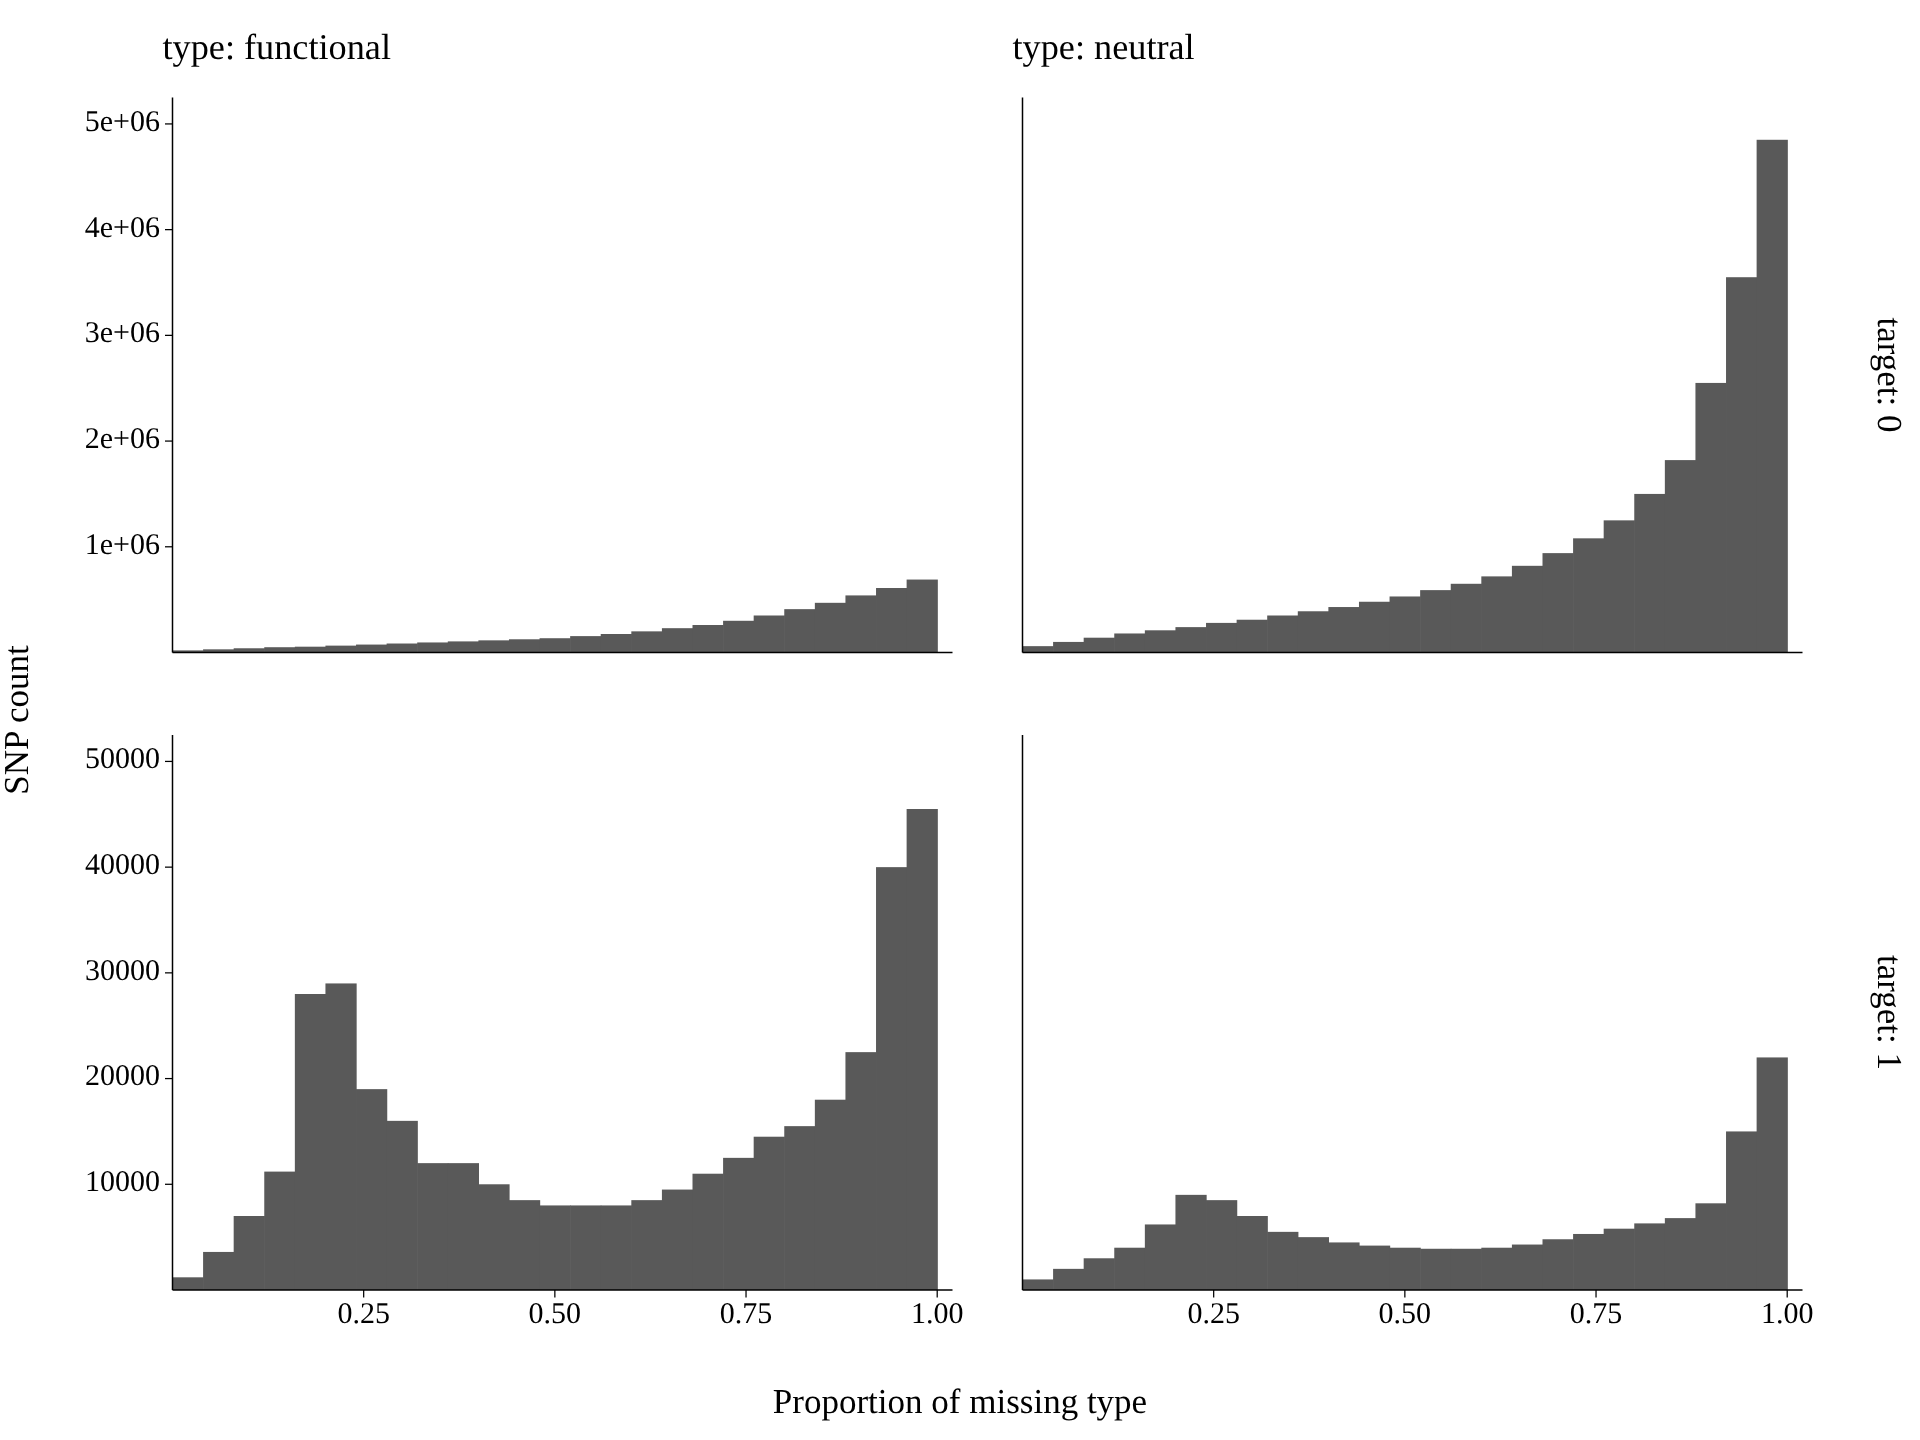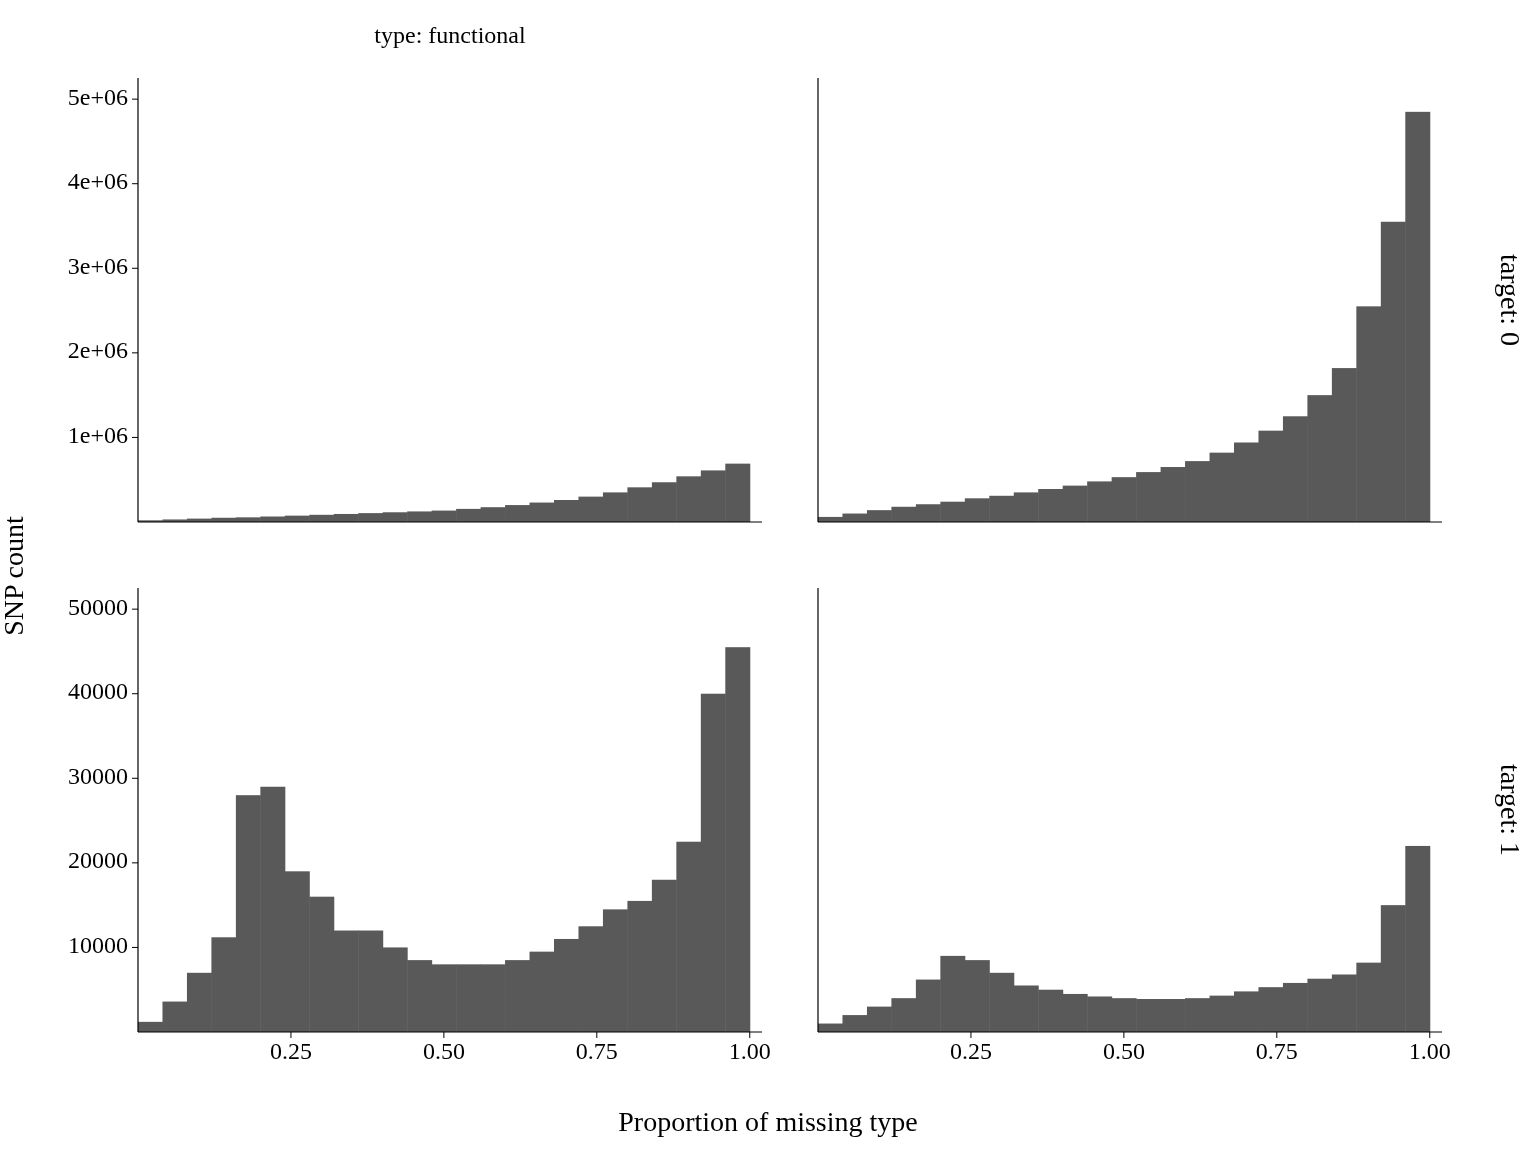--- a/index.html
+++ b/index.html
@@ -27,22 +27,22 @@
     position: absolute;
     bottom: 14px;
     left: 50%;
     transform: translateX(-50%);
     font-size: 28px;
     white-space: nowrap;
   }
   .col-strip {
     position: absolute;
     top: 22px;
-    font-size: 24px;
-    text-align: center;
+    font-size: 29px;
+    text-align: left;
     width: 640px;
   }
   .row-strip {
     position: absolute;
     right: 10px;
     font-size: 28px;
     writing-mode: vertical-rl;
     text-align: center;
     height: 460px;
   }
@@ -83,20 +83,21 @@
 </style>
 </head>
 <body>
 
 <div class="figure">
 
   <div class="y-axis-title">SNP count</div>
   <div class="x-axis-title">Proportion of missing type</div>
 
   <div class="col-strip" style="left:130px;">type: functional</div>
+  <div class="col-strip" style="left:810px;">type: neutral</div>
 
   <div class="row-strip" style="top:70px;">target: 0</div>
   <div class="row-strip" style="top:580px;">target: 1</div>
 
   <div class="panel" style="left:130px; top:70px;"><svg viewBox="0 0 640 460">
         <rect x="8" y="450.30857142857144" width="24.970588235294116" height="1.6914285714285597" class="bar"></rect>
         <rect x="32.470588235294116" y="449.46285714285716" width="24.970588235294116" height="2.5371428571428396" class="bar"></rect>
         <rect x="56.94117647058823" y="448.6171428571429" width="24.970588235294116" height="3.3828571428571195" class="bar"></rect>
         <rect x="81.41176470588235" y="447.77142857142854" width="24.970588235294116" height="4.228571428571456" class="bar"></rect>
         <rect x="105.88235294117646" y="447.3485714285714" width="24.970588235294116" height="4.651428571428596" class="bar"></rect>

